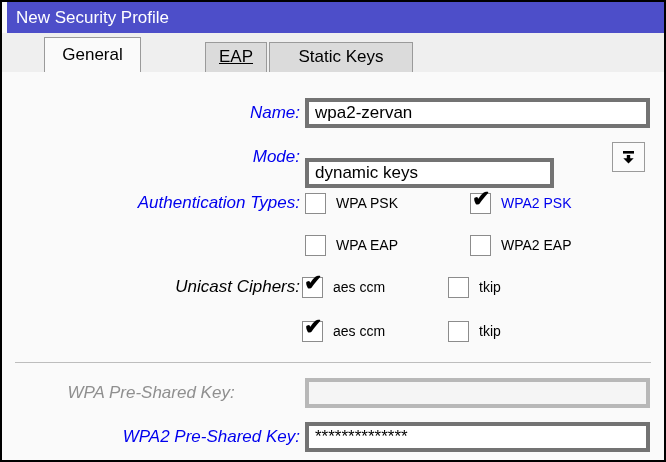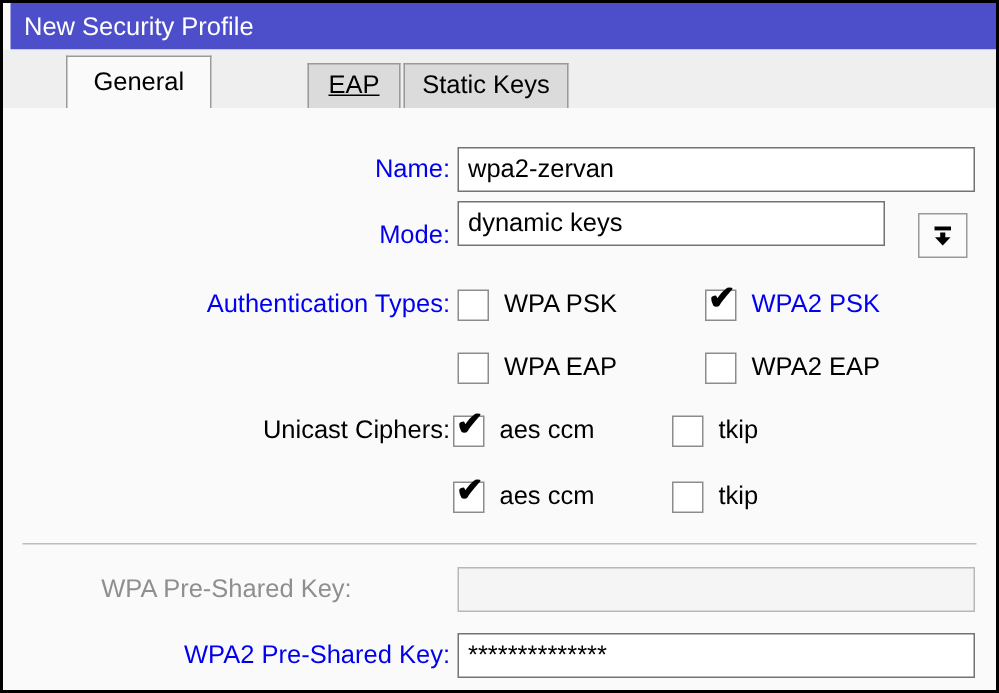--- a/index.html
+++ b/index.html
@@ -29,34 +29,35 @@
   }
   .tab.active{
     top:4px; height:35px; background:#fafafa; line-height:33px; z-index:2;margin-left:37px;
   }
   .tab.inactive{
     top:9px; height:30px; background:#dbdbdb; line-height:28px;
   }
   .tab-general{ left:5px;  width:97px; }
   .tab-radius { left:103px; width:98px; }
   .tab-eap    { left:203px; width:62px;text-decoration:underline; }
-  .tab-static { left:267px; width:110px; }
+  .tab-static { left:267px; width:144px; }
 
   
   .rowlabel{
     position:absolute; left:0; width:298px; height:30px;
     text-align:right; font-size:17px; line-height:30px; color:#0000ee;
     white-space:nowrap;
+    font-style:italic;
   }
   .rowlabel.black{ color:#000;text-align:right; }
   .rowlabel.disabled{ color:#8f8f8f;text-align:center; }
 
   .tbox{
     position:absolute; height:30px; background:#fff;
-    border:1px solid #737373; font-family:"Liberation Sans", sans-serif;
+    border:4px solid #737373; font-family:"Liberation Sans", sans-serif;
     font-size:17px; color:#000; padding:0 6px; outline:none;
   }
   .tbox:disabled{ background:#f5f5f5; border-color:#b8b8b8; color:#8f8f8f; }
 
   .dropbtn{
     position:absolute; left:610px; width:33px; height:30px;
     background:#fbfbfb; border:1px solid #9a9a9a;
     display:flex; align-items:center; justify-content:center; cursor:default;
   }
 
@@ -64,21 +65,21 @@
     position:absolute; height:30px; display:flex; align-items:center; gap:10px;
   }
   .cbox{
     width:21px; height:21px; background:#fff; border:1px solid #8c8c8c;
     position:relative; flex:0 0 auto;
   }
   .cbox .check{
     position:absolute; left:1px; top:-6px; font-size:22px; font-weight:bold;
     color:#000; line-height:22px;
   }
-  .cblabel{ font-size:17px; color:#000; white-space:nowrap; }
+  .cblabel{ font-size:14px; color:#000; white-space:nowrap; }
   .cblabel.blue{ color:#0000ee; }
 
   .separator{
     position:absolute; left:13px; top:360px; width:636px; height:1px;
     background:#bdbdbd;
   }
 </style>
 </head>
 <body>
 
@@ -91,21 +92,21 @@
   <div class="tabstrip">
     <div class="tab active tab-general">General</div>
     <div class="tab inactive tab-eap">EAP</div>
     <div class="tab inactive tab-static">Static Keys</div>
   </div>
 
   <div class="rowlabel" style="top:96px">Name:</div>
   <input class="tbox" style="left: 303px; top: 96px; width: 345px;" value="wpa2-zervan">
 
   <div class="rowlabel" style="top:140px">Mode:</div>
-  <input class="tbox" style="left: 303px; top: 132px; width: 285px;" value="dynamic keys">
+  <input class="tbox" style="left: 303px; top: 156px; width: 249px;" value="dynamic keys">
   <div class="dropbtn" style="top:140px">
     <svg width="15" height="15" viewBox="0 0 15 15">
       <rect x="2" y="1" width="11" height="2.6" fill="#000"></rect>
       <rect x="5.8" y="5" width="3.4" height="4" fill="#000"></rect>
       <polygon points="2.3,8.2 12.7,8.2 7.5,13.6" fill="#000"></polygon>
     </svg>
   </div>
 
   <div class="rowlabel" style="top:186px">Authentication Types:</div>
   <div class="checkgroup" style="left:303px; top:186px">

